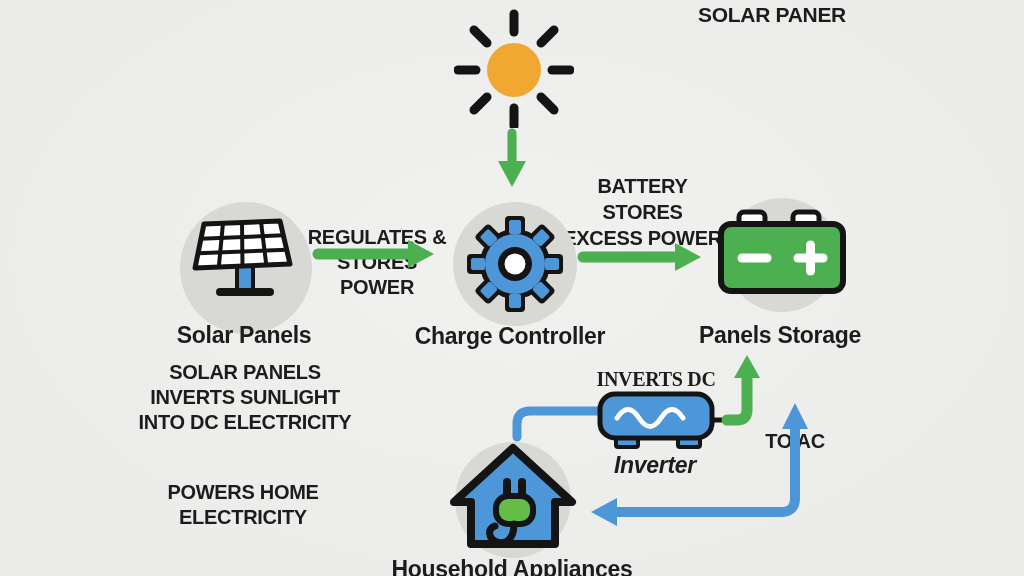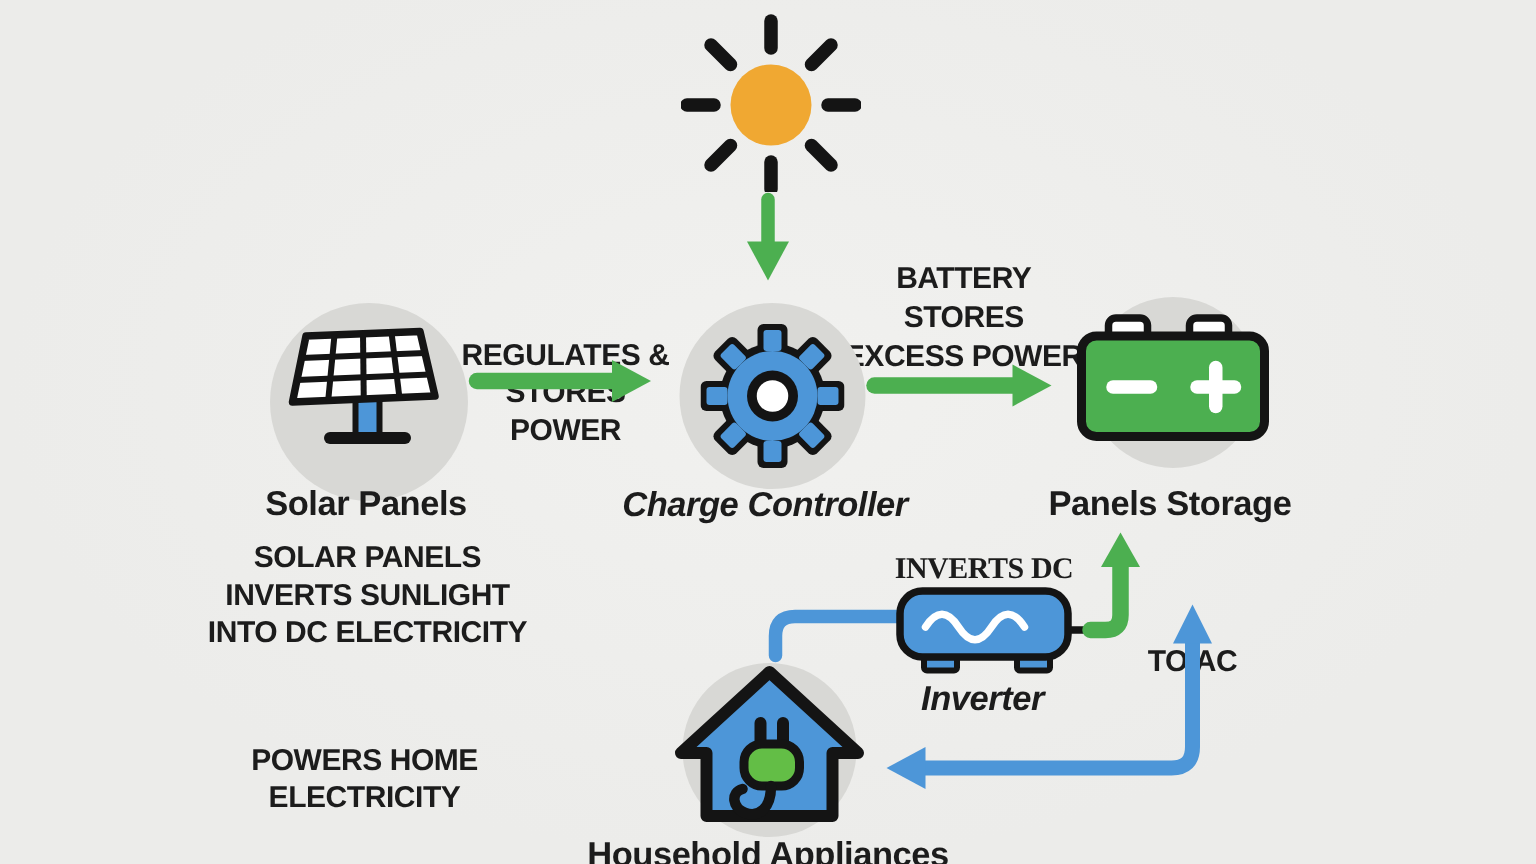--- a/index.html
+++ b/index.html
@@ -23,29 +23,29 @@
   
   .caption{
     font-weight:700;font-size:20px;line-height:25px;letter-spacing:-0.3px;
     text-align:center;z-index:1;color:var(--text);
   }
   .caption span{display:block;}
   .note{left:652px;top:2px;width:240px;font-size:21px;}
   .cap-regulates{left:297px;top:188px;width:160px;margin-top:37px;}
   .cap-battery{left:560px;top:173px;width:165px;line-height:26px;}
   .cap-convert{left:133px;top:360px;width:224px;}
-  .cap-powers{left:143px;top:495px;width:200px;}
+  .cap-powers{left:143px;top:480px;width:200px;}
   .cap-inverts{left:595px;top:367px;width:122px;font-family:Liberation Serif, serif;}
   .cap-toac{left:753px;top:381px;width:84px;margin-top:48px;}
   .node-label{
     font-weight:700;font-size:23px;letter-spacing:-0.3px;line-height:26px;
     text-align:center;z-index:3;color:var(--text);
   }
   .lbl-solar{left:144px;top:322px;width:200px;}
-  .lbl-controller{left:380px;top:323px;width:260px;font-style:italic;}
+  .lbl-controller{left:380px;top:323px;width:260px;}
   .lbl-battery{left:680px;top:322px;width:200px;}
   .lbl-inverter{left:595px;top:452px;width:120px;font-style:italic;}
   .lbl-house{left:361px;top:556px;width:302px;}
   
   .circle{border-radius:50%;background:var(--node-circle);z-index:2;}
   .c-solar{left:180px;top:202px;width:132px;height:132px;}
   .c-controller{left:453px;top:202px;width:124px;height:124px;}
   .c-battery{left:725px;top:198px;width:114px;height:114px;}
   .c-house{left:455px;top:442px;width:116px;height:116px;}
   
@@ -61,20 +61,23 @@
   .fill-white{fill:#ffffff;}
   .stroke-white{stroke:#ffffff;fill:none;}
   .fill-orange{fill:var(--sun-orange);}
   .fill-plug{fill:var(--plug-green);}
 </style>
 </head>
 <body>
 
 <div class="stage">
 
+  <div class="abs caption note">
+    <span>SOLAR PANER</span>
+  </div>
 
   <div class="abs caption cap-regulates">
     <span>REGULATES &amp;</span>
     <span>STORES</span>
     <span>POWER</span>
   </div>
 
   <div class="abs caption cap-battery">
     <span>BATTERY</span>
     <span>STORES</span>

